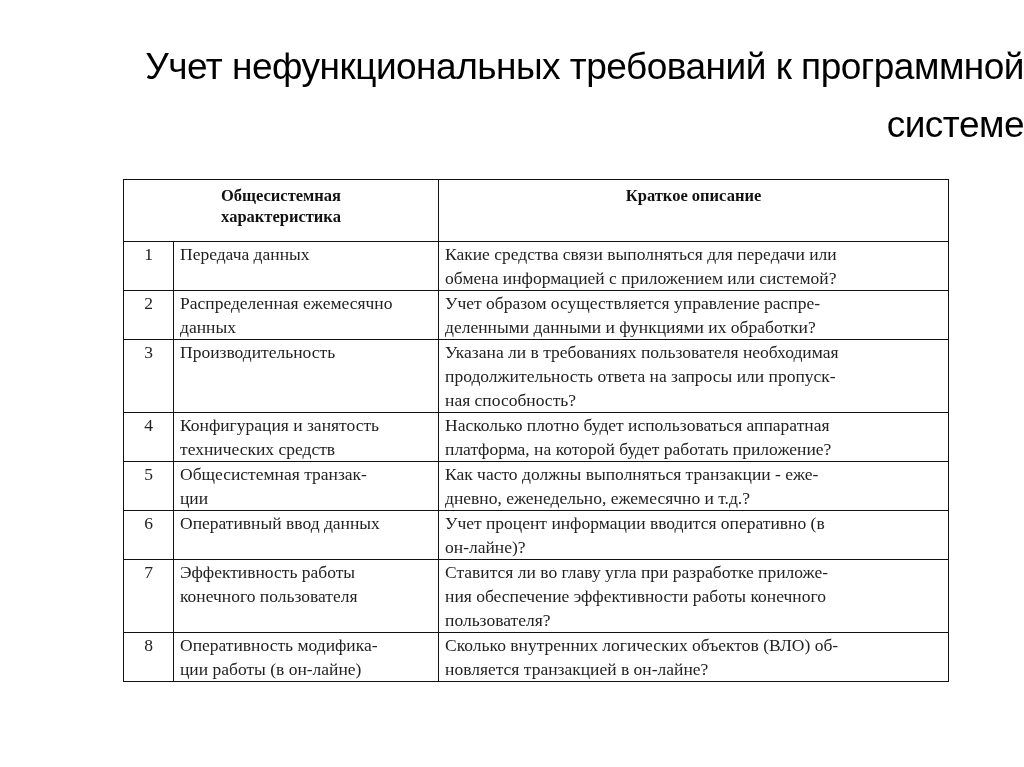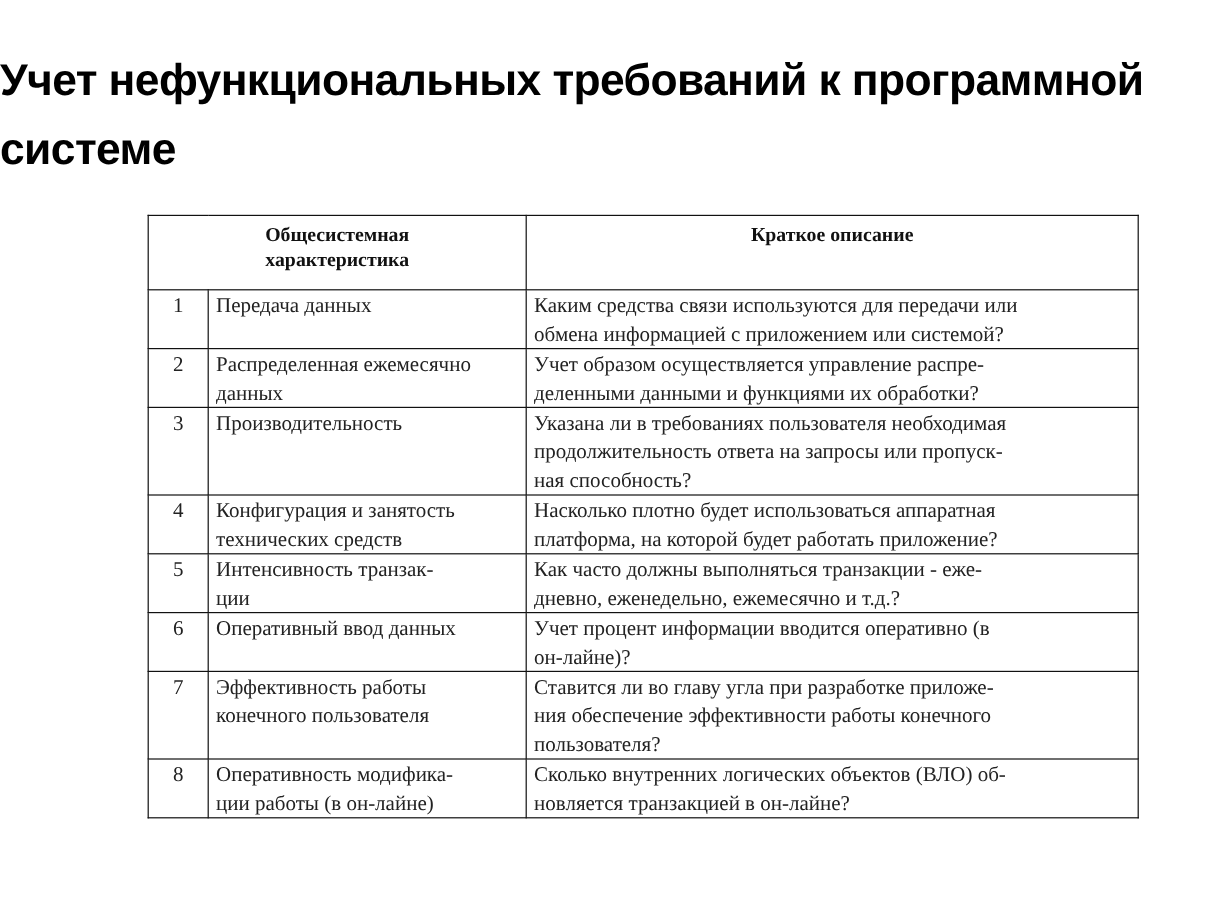--- a/index.html
+++ b/index.html
@@ -11,23 +11,23 @@
       width: 1024px;
       height: 767px;
       position: relative;
       overflow: hidden;
     }
     .slide-title {
       position: absolute;
       left: 0;
       top: 38px;
       width: 1024px;
-      text-align: left;
+      text-align: right;
       font-family: "Liberation Sans", sans-serif;
-      font-weight: bold;
+      font-weight: normal;
       font-size: 37px;
       line-height: 58px;
       color: #000000;
       letter-spacing: -0.5px;
     }
     .table-wrap {
       position: absolute;
       left: 99px;
       top: 179px;
       width: 825px;
@@ -96,21 +96,21 @@
       <tr>
         <th colspan="2" class="txt">Общесистемная
 характеристика</th>
         <th class="txt">Краткое описание</th>
       </tr>
     </thead>
     <tbody>
       <tr class="r1">
         <td class="num">1</td>
         <td class="name txt">Передача данных</td>
-        <td class="desc txt">Каким средства связи используются для передачи или
+        <td class="desc txt">Какие средства связи выполняться для передачи или
 обмена информацией с приложением или системой?</td>
       </tr>
       <tr class="r2">
         <td class="num">2</td>
         <td class="name txt">Распределенная ежемесячно
 данных</td>
         <td class="desc txt">Учет образом осуществляется управление распре-
 деленными данными и функциями их обработки?</td>
       </tr>
       <tr class="r3">
@@ -122,21 +122,21 @@
       </tr>
       <tr class="r4">
         <td class="num">4</td>
         <td class="name txt">Конфигурация и занятость
 технических средств</td>
         <td class="desc txt">Насколько плотно будет использоваться аппаратная
 платформа, на которой будет работать приложение?</td>
       </tr>
       <tr class="r5">
         <td class="num">5</td>
-        <td class="name txt">Интенсивность транзак-
+        <td class="name txt">Общесистемная транзак-
 ции</td>
         <td class="desc txt">Как часто должны выполняться транзакции - еже-
 дневно, еженедельно, ежемесячно и т.д.?</td>
       </tr>
       <tr class="r6">
         <td class="num">6</td>
         <td class="name txt">Оперативный ввод данных</td>
         <td class="desc txt">Учет процент информации вводится оперативно (в
 он-лайне)?</td>
       </tr>

